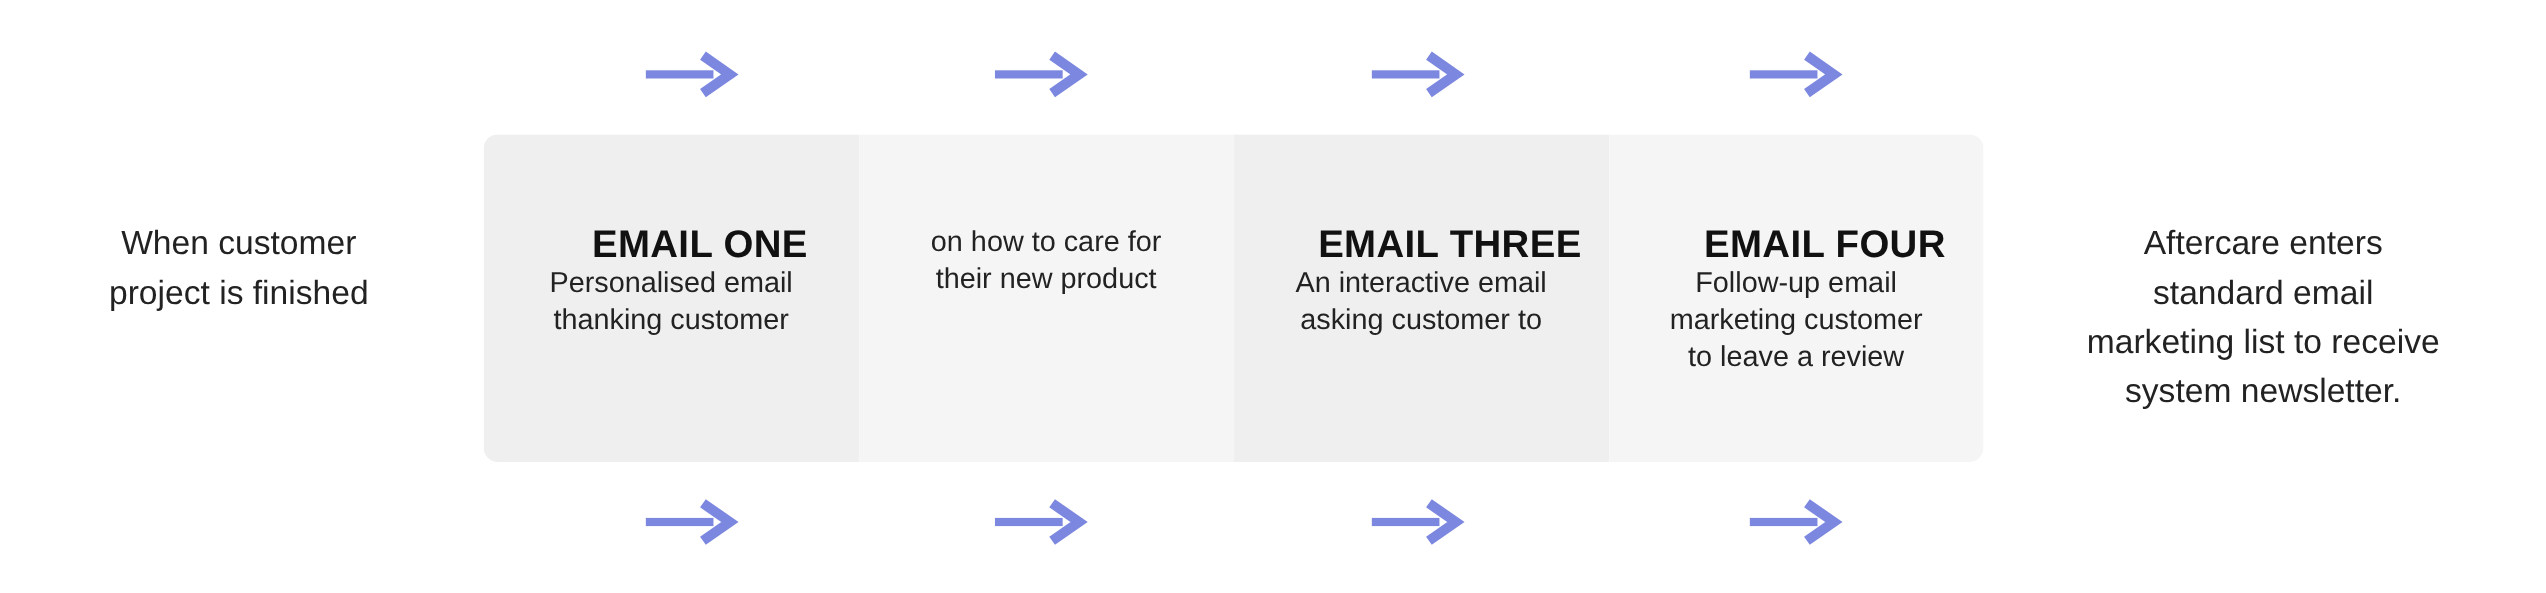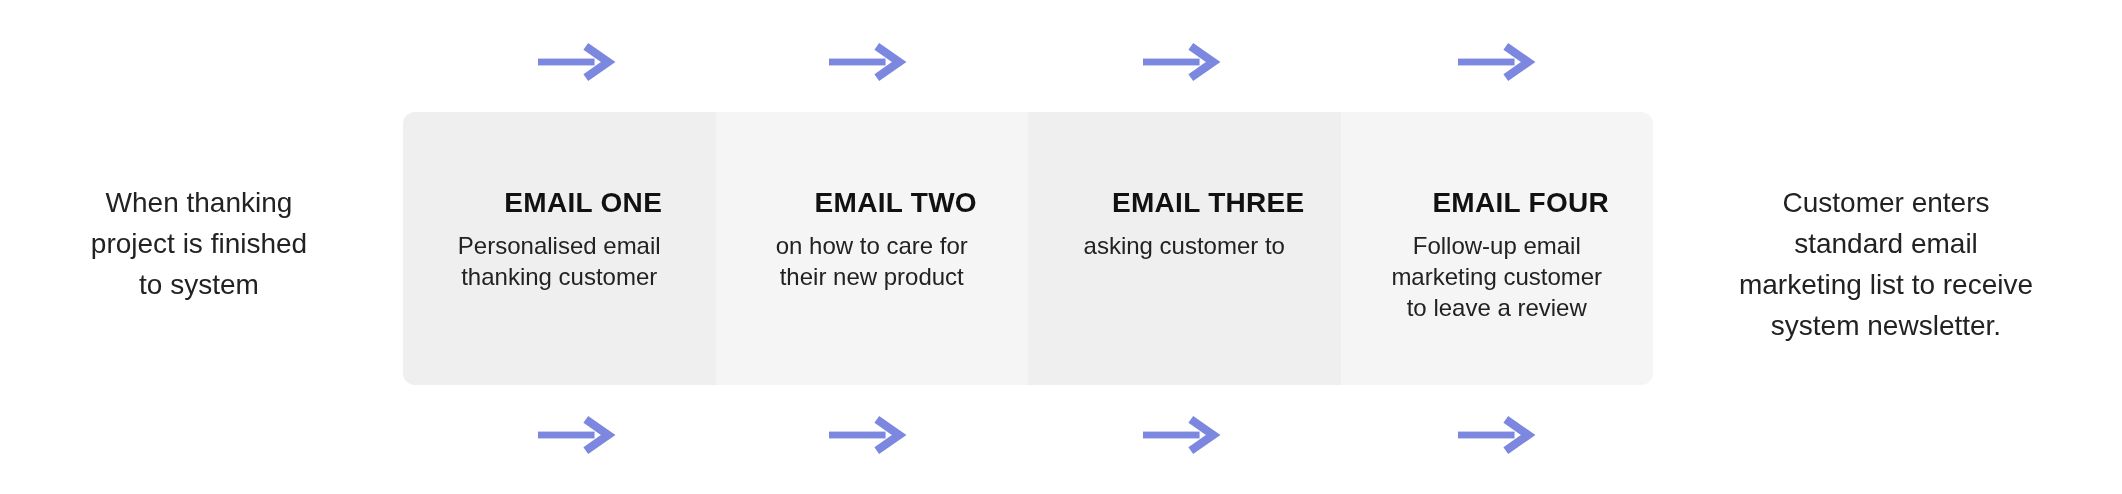--- a/index.html
+++ b/index.html
@@ -48,26 +48,26 @@
   }
   .step {
     flex: 1 1 0;
     padding-top: 74px;
     text-align: center;
   }
   .step:nth-child(odd)  { background: var(--box-dark); }
   .step:nth-child(even) { background: var(--box-light); }
 
   .step-title {
-    font-size: 28px;
+    font-size: 32px;
     font-weight: bold;
     line-height: 34px;
     letter-spacing: 0.3px;
     color: var(--title-color);
-    margin-bottom: 10px;
+    margin-bottom: 0;
     padding-left: 48px;
   }
   .step-desc {
     font-size: 24px;
     line-height: 31px;
     color: var(--text-color);
   }
 
   
   .arrow {
@@ -83,58 +83,57 @@
   .arrow.col-2 { left: 829px; }
   .arrow.col-3 { left: 1143px; }
   .arrow.col-4 { left: 1458px; }
 </style>
 </head>
 <body>
 
 <div class="canvas">
 
   <div class="side-note left">
-      <div>When thanking</div>
+      <div>When customer</div>
       <div>project is finished</div>
-      <div>to system</div>
     </div>
 
   <div class="steps-row">
     <div class="step">
       <div class="step-title">EMAIL ONE</div>
       <div class="step-desc">
           <div>Personalised email</div>
           <div>thanking customer</div>
         </div>
     </div>
     <div class="step">
-      <div class="step-title">EMAIL TWO</div>
       <div class="step-desc">
           <div>on how to care for</div>
           <div>their new product</div>
         </div>
     </div>
     <div class="step">
       <div class="step-title">EMAIL THREE</div>
       <div class="step-desc">
+          <div>An interactive email</div>
           <div>asking customer to</div>
         </div>
     </div>
     <div class="step">
       <div class="step-title">EMAIL FOUR</div>
       <div class="step-desc">
           <div>Follow-up email</div>
           <div>marketing customer</div>
           <div>to leave a review</div>
         </div>
     </div>
   </div>
 
   <div class="side-note right">
-      <div>Customer enters</div>
+      <div>Aftercare enters</div>
       <div>standard email</div>
       <div>marketing list to receive</div>
       <div>system newsletter.</div>
     </div>
 
   <div class="arrow row-top col-1">
     <svg viewBox="0 0 80 40" aria-hidden="true">
         <rect x="0" y="16.5" width="58" height="7" fill="currentColor"></rect>
         <path d="M49 4 L72 20 L49 36" fill="none" stroke="currentColor" stroke-width="8.5"></path>
       </svg>

